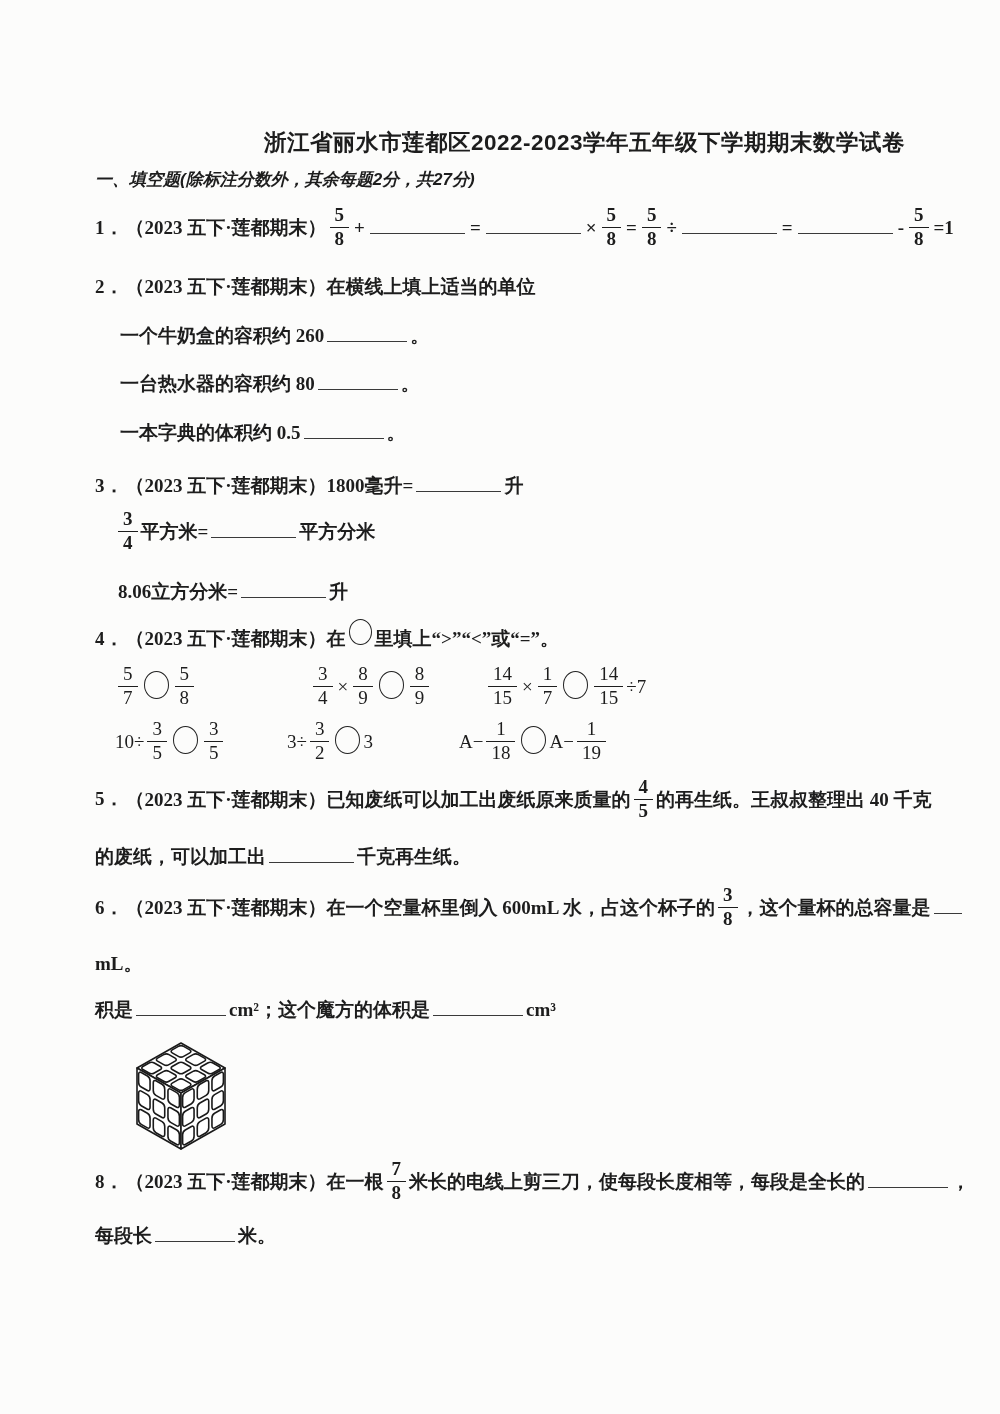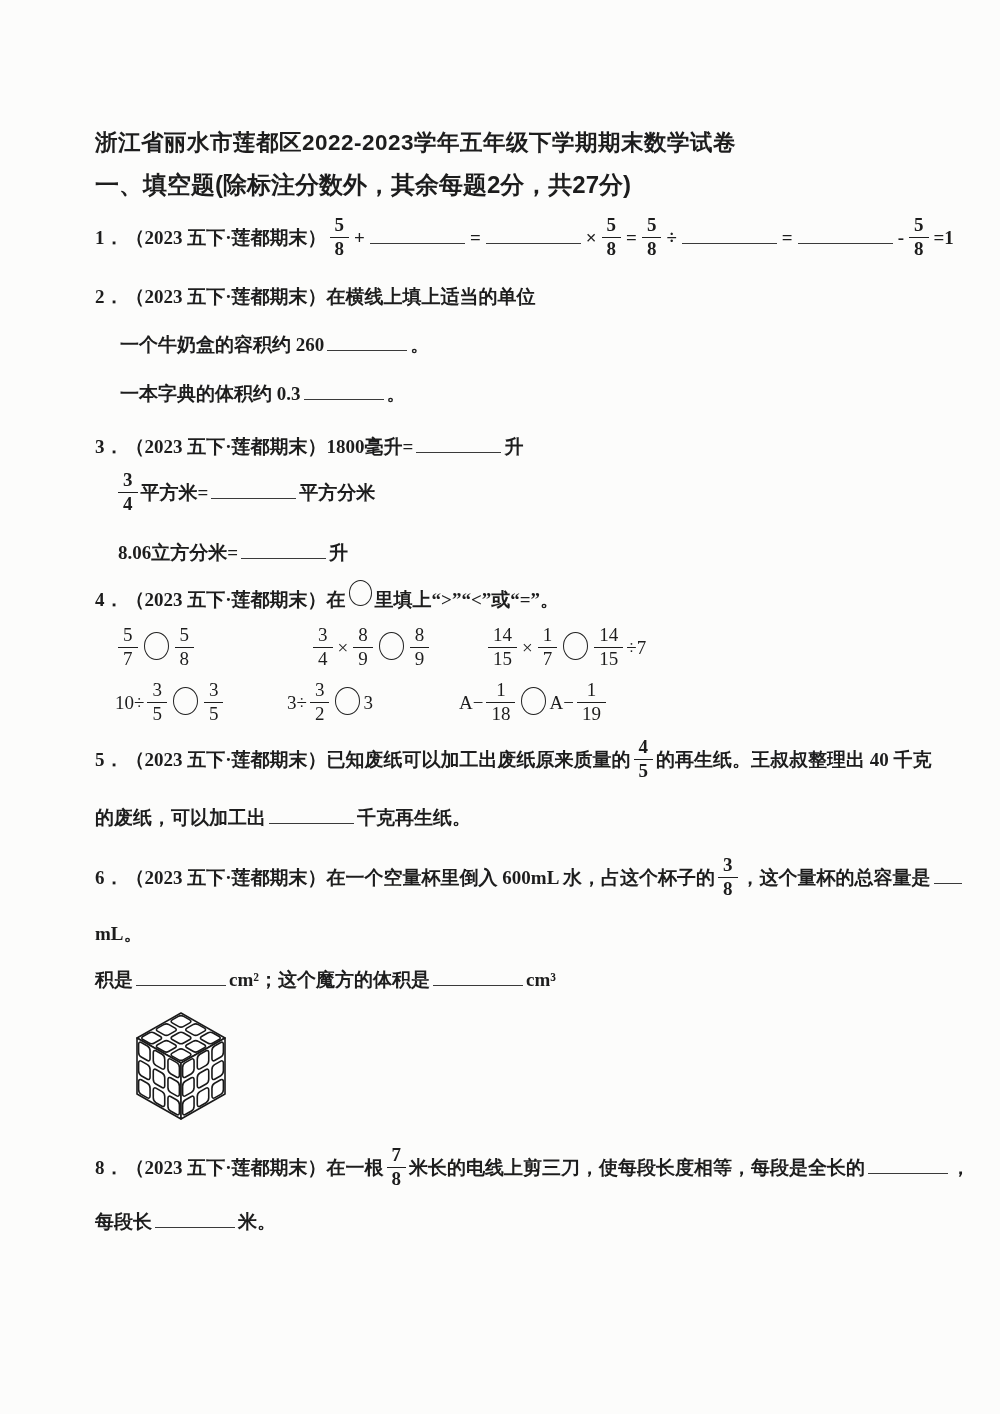--- a/index.html
+++ b/index.html
@@ -11,25 +11,25 @@
     box-sizing:border-box;
     padding:128px 95px 0 95px;
     color:#1d1d1d;
     font-family:"Liberation Serif","DejaVu Serif",serif;
     font-size:19px;
     line-height:1.35;
     overflow:hidden;
   }
   .title{
     font-family:"Liberation Sans","DejaVu Sans",sans-serif;
-    font-weight:700;font-size:22.5px;text-align:left;letter-spacing:.5px;
+    font-weight:700;font-size:22.5px;text-align:right;letter-spacing:.5px;
   }
   .section{
     font-family:"Liberation Sans","DejaVu Sans",sans-serif;
-    font-weight:700;font-size:24px;margin-top:11px;
+    font-weight:700;font-size:17px;margin-top:11px;font-style:italic;
   }
   .q{white-space:nowrap;font-weight:bold;}
   .qnum{margin-right:2px;}
   .frac{display:inline-block;vertical-align:middle;text-align:center;line-height:1.1;margin:0 3px;transform:translateY(-2px);}
   .fn{display:block;padding:0 5px 1px 5px;border-bottom:1.6px solid #1d1d1d;}
   .fd{display:block;padding:1px 5px 0 5px;}
   .op{margin:0 2px;}
   .blank{display:inline-block;border-bottom:1.6px solid #3a3a3a;height:1.05em;margin:0 3px;vertical-align:baseline;}
   .w28{width:28px}.w80{width:80px}.w85{width:85px}.w90{width:90px}.w95{width:95px}
   .circ{display:inline-block;width:23px;height:26px;border:1.7px solid #222;border-radius:50%;vertical-align:middle;margin:0 3px;transform:translateY(-3px);}
@@ -53,21 +53,24 @@
     <span class="qnum">1．</span><span>（2023 五下·莲都期末）</span><span class="frac"><span class="fn">5</span><span class="fd">8</span></span><span class="op">+</span><span class="blank w95"></span><span class="op">=</span><span class="blank w95"></span><span class="op">×</span><span class="frac"><span class="fn">5</span><span class="fd">8</span></span><span class="op">=</span><span class="frac"><span class="fn">5</span><span class="fd">8</span></span><span class="op">÷</span><span class="blank w95"></span><span class="op">=</span><span class="blank w95"></span><span class="op">-</span><span class="frac"><span class="fn">5</span><span class="fd">8</span></span><span class="op">=1</span>
   </div>
 
   <div class="q" style="margin-top:22px">
     <span class="qnum">2．</span><span>（2023 五下·莲都期末）</span><span>在横线上填上适当的单位</span>
   </div>
   <div class="q sub" style="margin-top:21px">
     <span>一个牛奶盒的容积约 260</span><span class="blank w80"></span><span>。</span>
   </div>
   <div class="q sub" style="margin-top:21px">
-    <span>一本字典的体积约 0.3</span><span class="blank w80"></span><span>。</span>
+    <span>一台热水器的容积约 80</span><span class="blank w80"></span><span>。</span>
+  </div>
+  <div class="q sub" style="margin-top:21px">
+    <span>一本字典的体积约 0.5</span><span class="blank w80"></span><span>。</span>
   </div>
 
   <div class="q" style="margin-top:26px">
     <span class="qnum">3．</span><span>（2023 五下·莲都期末）</span><span>1800毫升=</span><span class="blank w85"></span><span>升</span>
   </div>
   <div class="q sub3" style="margin-top:12px">
     <span class="frac" style="margin-left:0"><span class="fn">3</span><span class="fd">4</span></span><span>平方米=</span><span class="blank w85"></span><span>平方分米</span>
   </div>
   <div class="q sub3" style="margin-top:21px">
     <span>8.06立方分米=</span><span class="blank w85"></span><span>升</span>
@@ -83,21 +86,21 @@
     <span class="cell cw172"><span>10÷</span><span class="frac"><span class="fn">3</span><span class="fd">5</span></span><span class="circ"></span><span class="frac"><span class="fn">3</span><span class="fd">5</span></span></span><span class="cell cw172"><span>3÷</span><span class="frac"><span class="fn">3</span><span class="fd">2</span></span><span class="circ"></span><span>3</span></span><span class="cell"><span>A−</span><span class="frac"><span class="fn">1</span><span class="fd">18</span></span><span class="circ"></span><span>A−</span><span class="frac"><span class="fn">1</span><span class="fd">19</span></span></span>
   </div>
 
   <div class="q" style="margin-top:13px">
     <span class="qnum">5．</span><span>（2023 五下·莲都期末）</span><span>已知废纸可以加工出废纸原来质量的</span><span class="frac"><span class="fn">4</span><span class="fd">5</span></span><span>的再生纸。王叔叔整理出 40 千克</span>
   </div>
   <div class="q" style="margin-top:19px">
     <span>的废纸，可以加工出</span><span class="blank w85"></span><span>千克再生纸。</span>
   </div>
 
-  <div class="q" style="margin-top:26px">
+  <div class="q" style="margin-top:17px">
     <span class="qnum">6．</span><span>（2023 五下·莲都期末）</span><span>在一个空量杯里倒入 600mL 水，占这个杯子的</span><span class="frac"><span class="fn">3</span><span class="fd">8</span></span><span>，这个量杯的总容量是</span><span class="blank w28"></span>
   </div>
   <div class="q" style="margin-top:19px">
     <span>mL。</span>
   </div>
 
   <div class="q" style="margin-top:19px">
     <span>积是</span><span class="blank w90"></span><span>cm²；这个魔方的体积是</span><span class="blank w90"></span><span>cm³</span>
   </div>
 
@@ -141,20 +144,20 @@
         <use href="#sk" y="1"></use>
           <use href="#sk" x="1" y="1"></use>
           <use href="#sk" x="2" y="1"></use>
         <use href="#sk" y="2"></use>
           <use href="#sk" x="1" y="2"></use>
           <use href="#sk" x="2" y="2"></use>
       </g>
     </g>
   </svg>
 
-  <div class="q" style="margin-top:22px">
+  <div class="q" style="margin-top:6px">
     <span class="qnum">8．</span><span>（2023 五下·莲都期末）</span><span>在一根</span><span class="frac"><span class="fn">7</span><span class="fd">8</span></span><span>米长的电线上剪三刀，使每段长度相等，每段是全长的</span><span class="blank w80"></span><span>，</span>
   </div>
   <div class="q" style="margin-top:15px">
     <span>每段长</span><span class="blank w80"></span><span>米。</span>
   </div>
 
 </div>
 
 </body></html>

